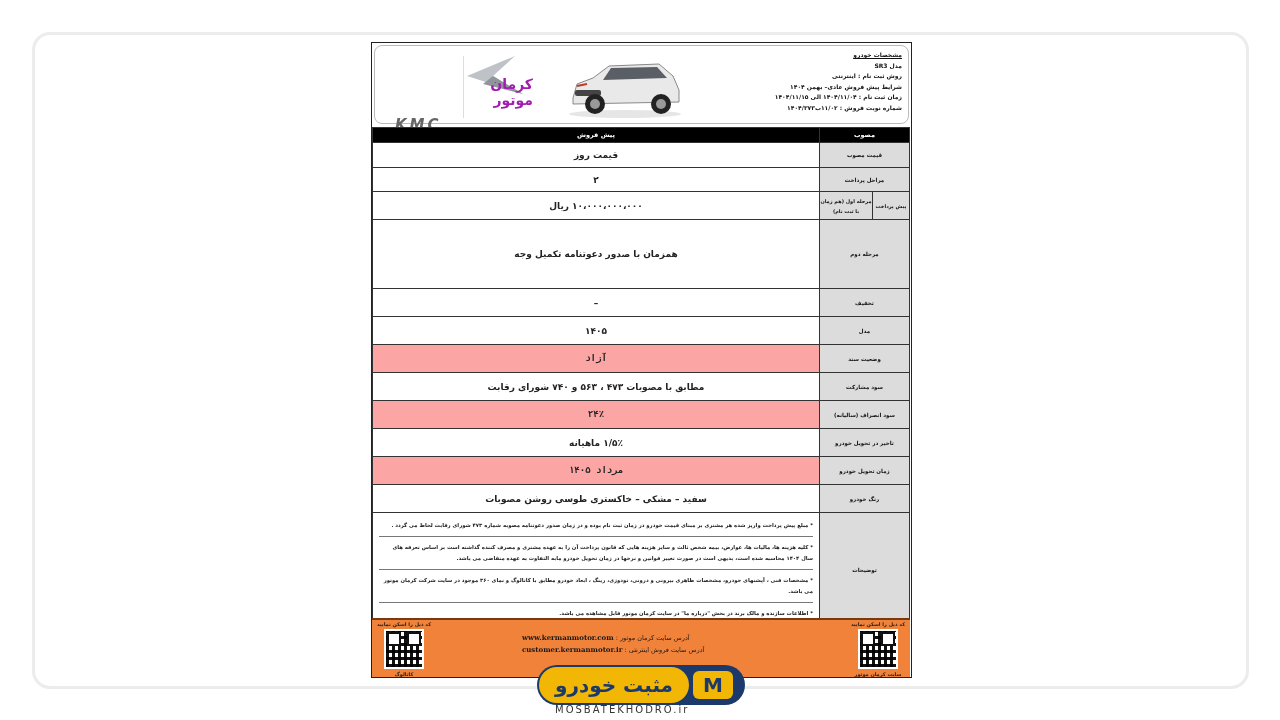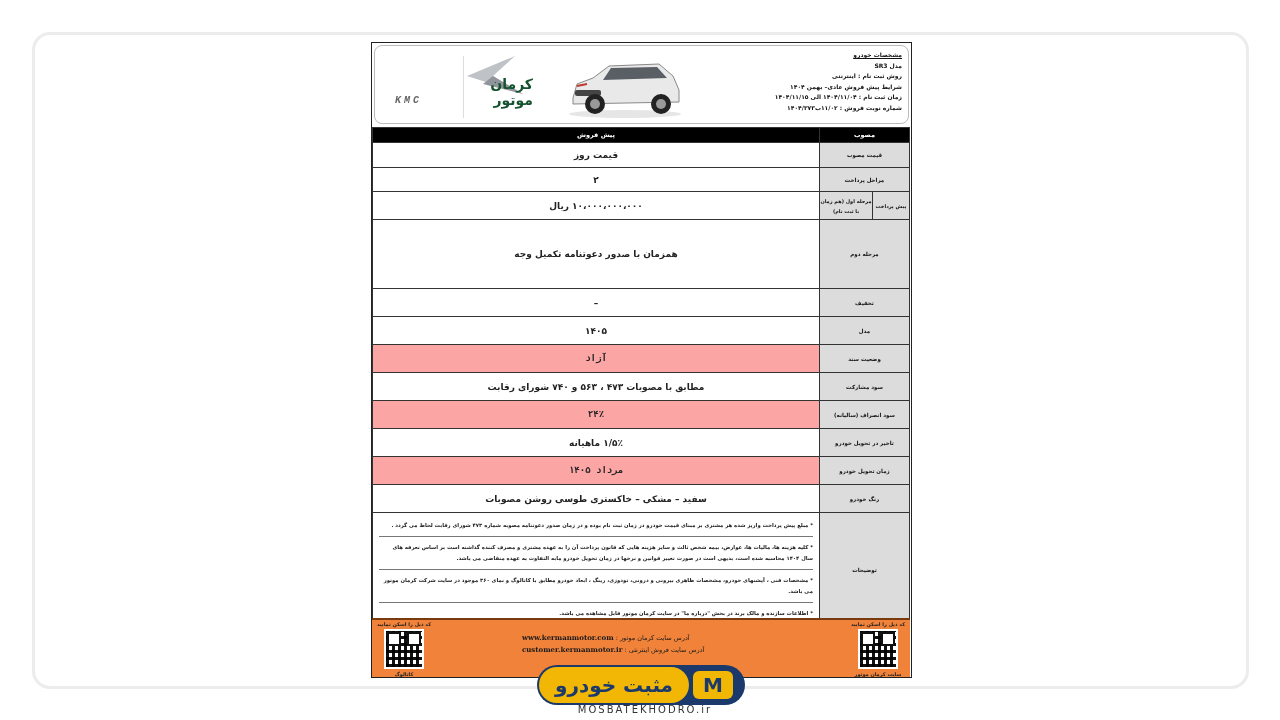--- a/index.html
+++ b/index.html
@@ -5,22 +5,22 @@
   * { box-sizing: border-box; margin: 0; padding: 0; }
   html, body { width: 1280px; height: 720px; background: #ffffff; overflow: hidden; font-family: "DejaVu Sans", sans-serif; }
   .frame { position: absolute; left: 32px; top: 32px; width: 1217px; height: 657px; border: 3px solid #ececec; border-radius: 18px; background: #fff; }
   .doc { position: absolute; left: 371px; top: 42px; width: 541px; height: 636px; border: 1.5px solid #222; background: #fff; direction: rtl; }
   .hdr { position: absolute; left: 2px; top: 2px; right: 2px; height: 79px; border: 1px solid #bbb; border-radius: 8px; background: #fff; }
   .hdr-info { position: absolute; right: 6px; top: 4px; width: 128px; font-size: 6px; line-height: 10.5px; font-weight: bold; color: #111; text-align: right; }
   .hdr-info .u { text-decoration: underline; }
   .car { position: absolute; left: 188px; top: 10px; width: 124px; height: 64px; }
   .brand { position: absolute; left: 8px; top: 8px; width: 150px; height: 66px; }
   .brand-sep { position: absolute; left: 80px; top: 2px; width: 1px; height: 62px; background: #ddd; }
-  .brand-fa { position: absolute; left: 86px; top: 22px; font-size: 14px; color: #14532d; font-weight: bold; direction: rtl; }
-  .kmc { position: absolute; left: 12px; top: 41px; font-size: 10px; letter-spacing: 3px; font-style: italic; font-weight: bold; color: #666; direction: ltr; font-family: Liberation Mono, monospace; }
+  .brand-fa { position: absolute; left: 86px; top: 22px; font-size: 14px; color: #a21caf; font-weight: bold; direction: rtl; }
+  .kmc { position: absolute; left: 12px; top: 62px; font-size: 15px; letter-spacing: 3px; font-style: italic; font-weight: bold; color: #666; direction: ltr; }
   table { position: absolute; left: 0; top: 84px; width: 538px; border-collapse: collapse; table-layout: fixed; }
   td, th { border: 1.5px solid #333; text-align: center; vertical-align: middle; }
   th { background: #000; color: #fff; font-size: 6.5px; height: 15px; font-weight: bold; margin-top: 16px; }
   td.lbl { background: #dcdcdc; font-size: 5.5px; font-weight: bold; color: #111; width: 90px; }
   td.sublbl { background: #dcdcdc; font-size: 5px; font-weight: bold; color: #111; line-height: 10px; }
   td.val { font-size: 9px; font-weight: bold; color: #222; }
   td.val.alt { background: #fca5a5; font-family: Liberation Mono, monospace; }
   td.notes { text-align: right; font-size: 5.3px; color: #222; padding: 2px 6px; line-height: 11px; font-weight: bold; }
   .note { border-bottom: 1px solid #777; padding: 5px 0; }
   .note:last-child { border-bottom: none; }
@@ -31,21 +31,21 @@
         background-blend-mode: multiply; }
   .qr::before, .qr::after { content: ""; position: absolute; width: 10px; height: 10px; border: 2px solid #111; background: #fff; }
   .qr::before { left: 1px; top: 1px; }
   .qr::after { right: 1px; top: 1px; }
   .addr { position: absolute; left: 150px; top: 12px; width: 240px; text-align: left; font-size: 6.5px; line-height: 12px; color: #1a1a1a; }
   .addr b { font-family: "DejaVu Serif", serif; font-size: 7px; }
   .wm { position: absolute; left: 537px; top: 665px; width: 208px; height: 40px; direction: ltr; }
   .wm-pill { position: absolute; left: 0; top: 0; width: 208px; height: 40px; border-radius: 20px; background: #1b3a6b; }
   .wm-yellow { position: absolute; left: 2px; top: 2px; width: 150px; height: 36px; border-radius: 18px; background: #f2b705; color: #1b3a6b; font-size: 20px; font-weight: bold; text-align: center; line-height: 36px; direction: rtl; }
   .wm-m { position: absolute; right: 12px; top: 6px; width: 40px; height: 28px; border-radius: 6px; background: #f2b705; color: #1b3a6b; font-size: 20px; font-weight: bold; text-align: center; line-height: 28px; }
-  .wm-url { position: absolute; left: 555px; top: 704px; width: 180px; text-align: center; font-size: 10px; letter-spacing: 2px; color: #333; }
+  .wm-url { position: absolute; left: 555px; top: 704px; width: 180px; text-align: left; font-size: 10px; letter-spacing: 2px; color: #333; }
 </style>
 </head>
 <body>
 
 <div class="frame"></div>
 
 <div class="doc">
 
   <div class="hdr">
     <div class="hdr-info">

